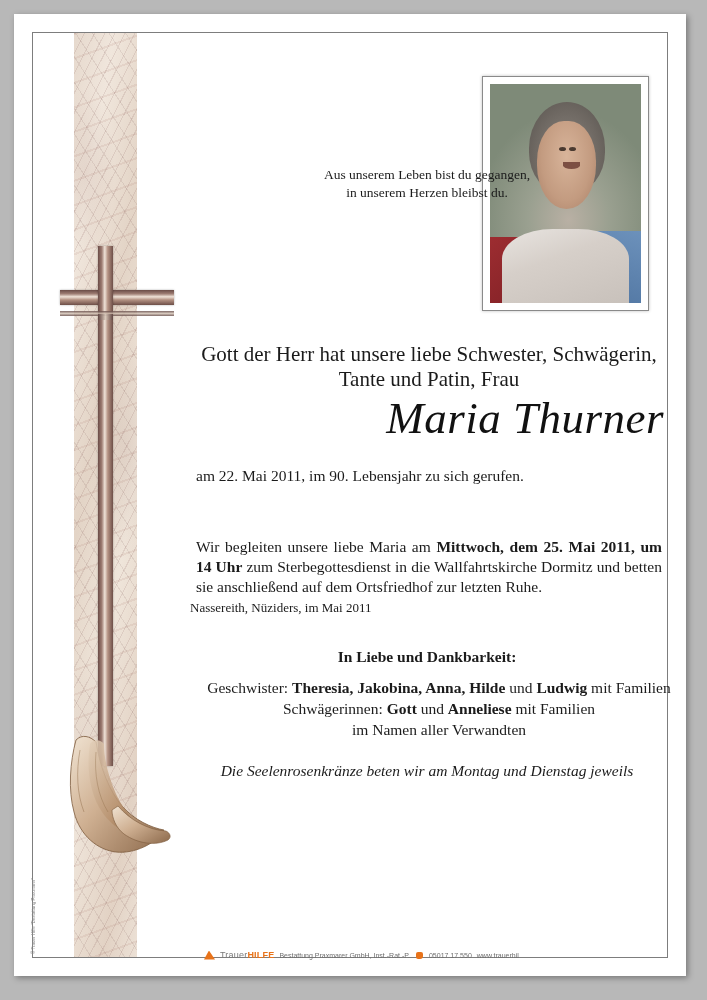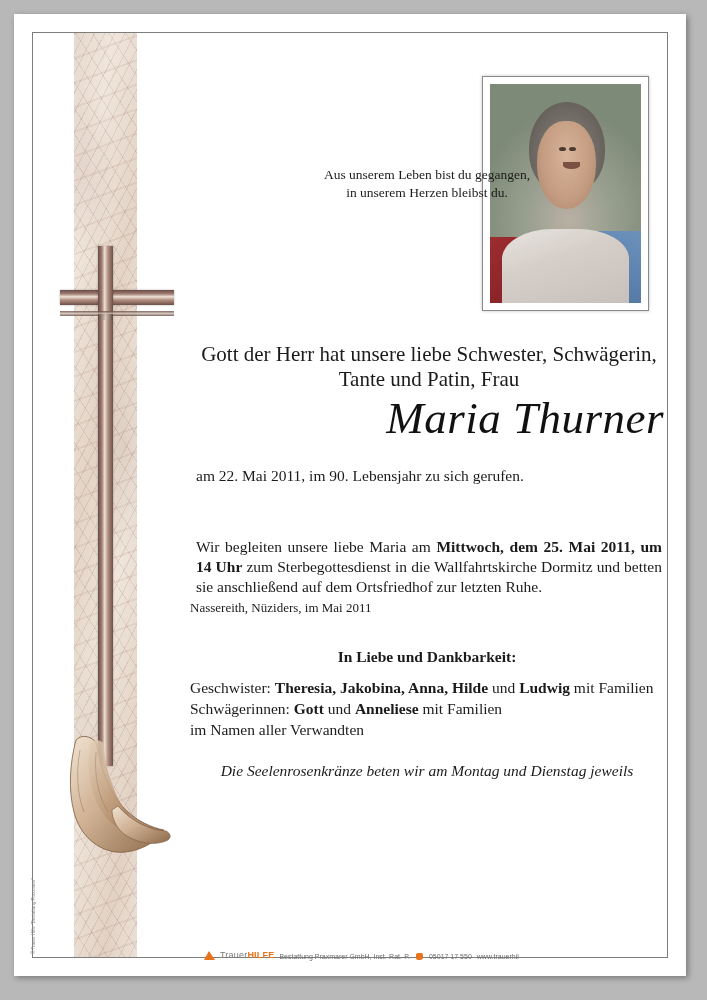--- a/index.html
+++ b/index.html
@@ -259,22 +259,23 @@
     top: 634px;
     left: 0;
     width: 100%;
     text-align: center;
     font-size: 15.5px;
     font-weight: bold;
   }
   .family {
     position: absolute;
     top: 664px;
-    left: 0;
-    width: 100%;
+    left: 12px;
+    width: 100%;
+    text-align: center;
     font-size: 15.5px;
     line-height: 1.35;
   }
   .rosary {
     position: absolute;
     top: 747px;
     left: 0;
     width: 100%;
     text-align: center;
     font-size: 15.5px;
@@ -283,21 +284,21 @@
   }
   b { font-weight: bold; }
 
   
   .footer {
     position: absolute;
     left: 190px;
     top: 936px;
     width: 420px;
     display: flex;
-    align-items: flex-end;
+    align-items: center;
     gap: 5px;
     font-size: 7px;
     color: #6e6e6e;
     font-family: "Liberation Sans", sans-serif;
   }
   .footer-logo-mark {
     width: 11px;
     height: 9px;
     background: #e8731a;
     clip-path: polygon(0 100%, 45% 0, 100% 100%);

